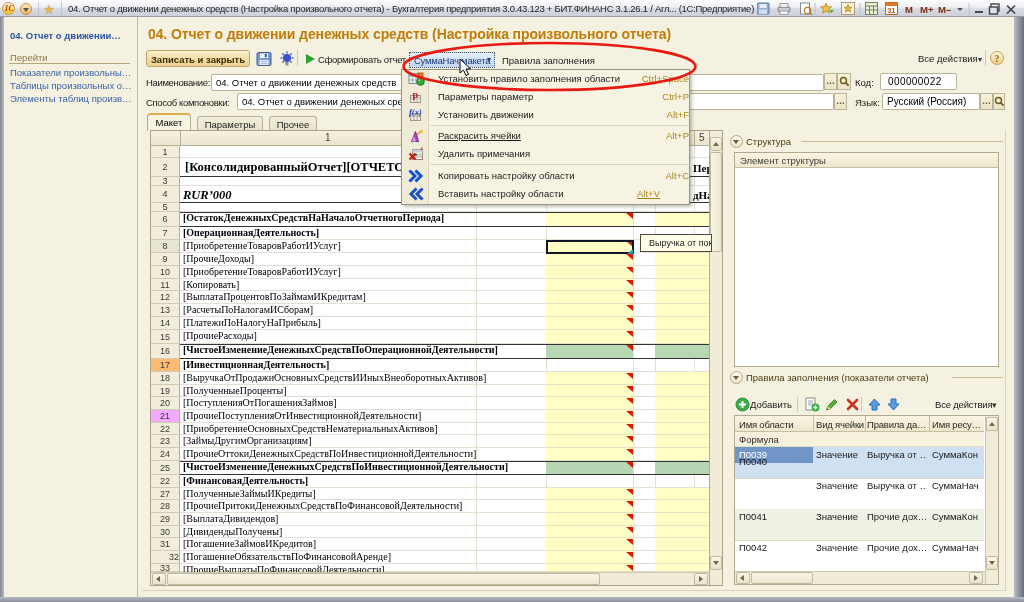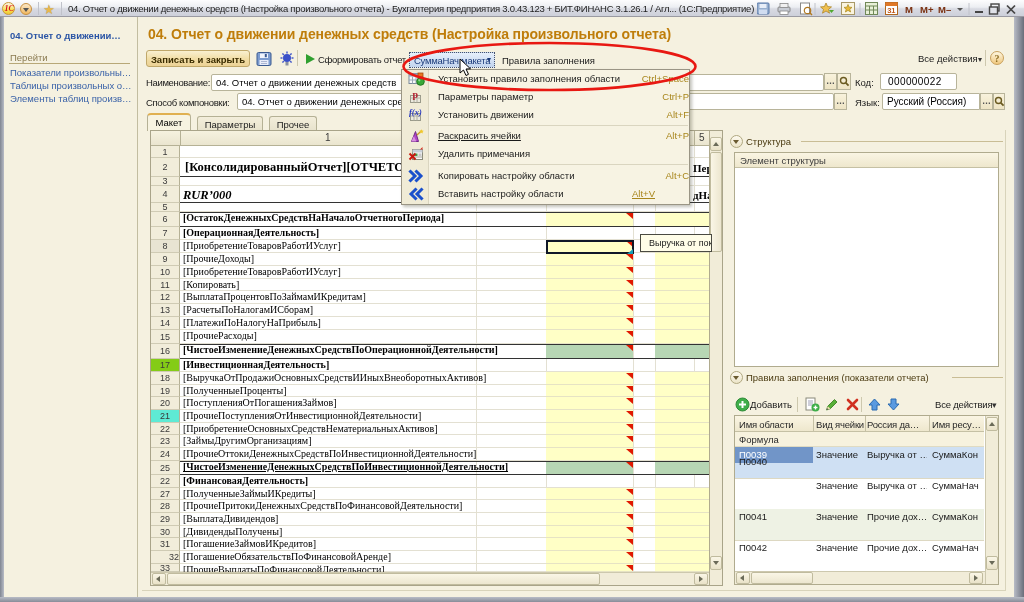--- a/index.html
+++ b/index.html
@@ -312,21 +312,21 @@
 <div style="position:absolute;left:546px;top:344px;width:1px;height:15px;background:#e3e0d2;"></div>
 <div style="position:absolute;left:633px;top:344px;width:1px;height:15px;background:#e3e0d2;"></div>
 <div style="position:absolute;left:655px;top:344px;width:1px;height:15px;background:#e3e0d2;"></div>
 <div style="position:absolute;left:694px;top:344px;width:1px;height:15px;background:#e3e0d2;"></div>
 <div style="position:absolute;left:546px;top:344px;width:87px;height:15px;background:#b7d6b4;box-sizing:border-box;"></div>
 <div style="position:absolute;left:655px;top:344px;width:54px;height:15px;background:#b7d6b4;box-sizing:border-box;"></div>
 <div style="position:absolute;left:626px;top:345px;width:0;height:0;border-top:6px solid #e01800;border-left:7px solid transparent;"></div>
 <div style="position:absolute;left:180px;top:344px;width:529px;height:1px;background:#333;"></div>
 <div style="position:absolute;left:180px;top:358px;width:529px;height:1px;background:#333;"></div>
 <div style="position:absolute;left:183px;top:344px;height:15px;line-height:15px;font:bold 10px 'Liberation Serif',serif;color:#000;white-space:nowrap;">[ЧистоеИзменениеДенежныхСредствПоОперационнойДеятельности]</div>
-<div style="position:absolute;left:151px;top:359px;width:29px;height:13px;background:#84cc16;border-right:1px solid #b5b195;border-bottom:1px solid #cfcbb4;box-sizing:border-box;font:9px 'Liberation Sans',sans-serif;color:#3a3a3a;text-align:center;line-height:13px;">17</div>
+<div style="position:absolute;left:151px;top:359px;width:29px;height:13px;background:#fdba74;border-right:1px solid #b5b195;border-bottom:1px solid #cfcbb4;box-sizing:border-box;font:9px 'Liberation Sans',sans-serif;color:#3a3a3a;text-align:center;line-height:13px;">17</div>
 <div style="position:absolute;left:180px;top:359px;width:529px;height:13px;background:#fff;border-bottom:1px solid #e3e0d2;box-sizing:border-box;"></div>
 <div style="position:absolute;left:476px;top:359px;width:1px;height:13px;background:#e3e0d2;"></div>
 <div style="position:absolute;left:546px;top:359px;width:1px;height:13px;background:#e3e0d2;"></div>
 <div style="position:absolute;left:633px;top:359px;width:1px;height:13px;background:#e3e0d2;"></div>
 <div style="position:absolute;left:655px;top:359px;width:1px;height:13px;background:#e3e0d2;"></div>
 <div style="position:absolute;left:694px;top:359px;width:1px;height:13px;background:#e3e0d2;"></div>
 <div style="position:absolute;left:183px;top:359px;height:13px;line-height:13px;font:bold 10px 'Liberation Serif',serif;color:#000;white-space:nowrap;">[ИнвестиционнаяДеятельность]</div>
 <div style="position:absolute;left:151px;top:372px;width:29px;height:13px;background:#f1edda;border-right:1px solid #b5b195;border-bottom:1px solid #cfcbb4;box-sizing:border-box;font:9px 'Liberation Sans',sans-serif;color:#3a3a3a;text-align:center;line-height:13px;">18</div>
 <div style="position:absolute;left:180px;top:372px;width:529px;height:13px;background:#fff;border-bottom:1px solid #e3e0d2;box-sizing:border-box;"></div>
 <div style="position:absolute;left:476px;top:372px;width:1px;height:13px;background:#e3e0d2;"></div>
@@ -353,21 +353,21 @@
 <div style="position:absolute;left:180px;top:397px;width:529px;height:13px;background:#fff;border-bottom:1px solid #e3e0d2;box-sizing:border-box;"></div>
 <div style="position:absolute;left:476px;top:397px;width:1px;height:13px;background:#e3e0d2;"></div>
 <div style="position:absolute;left:546px;top:397px;width:1px;height:13px;background:#e3e0d2;"></div>
 <div style="position:absolute;left:633px;top:397px;width:1px;height:13px;background:#e3e0d2;"></div>
 <div style="position:absolute;left:655px;top:397px;width:1px;height:13px;background:#e3e0d2;"></div>
 <div style="position:absolute;left:694px;top:397px;width:1px;height:13px;background:#e3e0d2;"></div>
 <div style="position:absolute;left:546px;top:397px;width:87px;height:13px;background:#ffffc6;border-bottom:1px solid #e6e3c4;box-sizing:border-box;"></div>
 <div style="position:absolute;left:655px;top:397px;width:54px;height:13px;background:#ffffc6;border-bottom:1px solid #e6e3c4;box-sizing:border-box;"></div>
 <div style="position:absolute;left:626px;top:398px;width:0;height:0;border-top:6px solid #e01800;border-left:7px solid transparent;"></div>
 <div style="position:absolute;left:183px;top:397px;height:13px;line-height:13px;font:normal 10px 'Liberation Serif',serif;color:#000;white-space:nowrap;">[ПоступленияОтПогашенияЗаймов]</div>
-<div style="position:absolute;left:151px;top:410px;width:29px;height:13px;background:#5eead4;border-right:1px solid #b5b195;border-bottom:1px solid #cfcbb4;box-sizing:border-box;font:9px 'Liberation Sans',sans-serif;color:#3a3a3a;text-align:center;line-height:13px;">21</div>
+<div style="position:absolute;left:151px;top:410px;width:29px;height:13px;background:#f0abfc;border-right:1px solid #b5b195;border-bottom:1px solid #cfcbb4;box-sizing:border-box;font:9px 'Liberation Sans',sans-serif;color:#3a3a3a;text-align:center;line-height:13px;">21</div>
 <div style="position:absolute;left:180px;top:410px;width:529px;height:13px;background:#fff;border-bottom:1px solid #e3e0d2;box-sizing:border-box;"></div>
 <div style="position:absolute;left:476px;top:410px;width:1px;height:13px;background:#e3e0d2;"></div>
 <div style="position:absolute;left:546px;top:410px;width:1px;height:13px;background:#e3e0d2;"></div>
 <div style="position:absolute;left:633px;top:410px;width:1px;height:13px;background:#e3e0d2;"></div>
 <div style="position:absolute;left:655px;top:410px;width:1px;height:13px;background:#e3e0d2;"></div>
 <div style="position:absolute;left:694px;top:410px;width:1px;height:13px;background:#e3e0d2;"></div>
 <div style="position:absolute;left:546px;top:410px;width:87px;height:13px;background:#ffffc6;border-bottom:1px solid #e6e3c4;box-sizing:border-box;"></div>
 <div style="position:absolute;left:655px;top:410px;width:54px;height:13px;background:#ffffc6;border-bottom:1px solid #e6e3c4;box-sizing:border-box;"></div>
 <div style="position:absolute;left:626px;top:411px;width:0;height:0;border-top:6px solid #e01800;border-left:7px solid transparent;"></div>
 <div style="position:absolute;left:183px;top:410px;height:13px;line-height:13px;font:normal 10px 'Liberation Serif',serif;color:#000;white-space:nowrap;">[ПрочиеПоступленияОтИнвестиционнойДеятельности]</div>
@@ -409,21 +409,21 @@
 <div style="position:absolute;left:476px;top:461px;width:1px;height:14px;background:#e3e0d2;"></div>
 <div style="position:absolute;left:546px;top:461px;width:1px;height:14px;background:#e3e0d2;"></div>
 <div style="position:absolute;left:633px;top:461px;width:1px;height:14px;background:#e3e0d2;"></div>
 <div style="position:absolute;left:655px;top:461px;width:1px;height:14px;background:#e3e0d2;"></div>
 <div style="position:absolute;left:694px;top:461px;width:1px;height:14px;background:#e3e0d2;"></div>
 <div style="position:absolute;left:546px;top:461px;width:87px;height:14px;background:#b7d6b4;box-sizing:border-box;"></div>
 <div style="position:absolute;left:655px;top:461px;width:54px;height:14px;background:#b7d6b4;box-sizing:border-box;"></div>
 <div style="position:absolute;left:626px;top:462px;width:0;height:0;border-top:6px solid #e01800;border-left:7px solid transparent;"></div>
 <div style="position:absolute;left:180px;top:461px;width:529px;height:1px;background:#333;"></div>
 <div style="position:absolute;left:180px;top:474px;width:529px;height:1px;background:#333;"></div>
-<div style="position:absolute;left:183px;top:461px;height:14px;line-height:14px;font:bold 10px 'Liberation Serif',serif;color:#000;white-space:nowrap;text-decoration:underline;">[ЧистоеИзменениеДенежныхСредствПоИнвестиционнойДеятельности]</div>
+<div style="position:absolute;left:183px;top:461px;height:14px;line-height:14px;font:bold 10px 'Liberation Serif',serif;color:#000;white-space:nowrap;">[ЧистоеИзменениеДенежныхСредствПоИнвестиционнойДеятельности]</div>
 <div style="position:absolute;left:151px;top:475px;width:29px;height:13px;background:#f1edda;border-right:1px solid #b5b195;border-bottom:1px solid #cfcbb4;box-sizing:border-box;font:9px 'Liberation Sans',sans-serif;color:#3a3a3a;text-align:center;line-height:13px;">22</div>
 <div style="position:absolute;left:180px;top:475px;width:529px;height:13px;background:#fff;border-bottom:1px solid #e3e0d2;box-sizing:border-box;"></div>
 <div style="position:absolute;left:476px;top:475px;width:1px;height:13px;background:#e3e0d2;"></div>
 <div style="position:absolute;left:546px;top:475px;width:1px;height:13px;background:#e3e0d2;"></div>
 <div style="position:absolute;left:633px;top:475px;width:1px;height:13px;background:#e3e0d2;"></div>
 <div style="position:absolute;left:655px;top:475px;width:1px;height:13px;background:#e3e0d2;"></div>
 <div style="position:absolute;left:694px;top:475px;width:1px;height:13px;background:#e3e0d2;"></div>
 <div style="position:absolute;left:183px;top:475px;height:13px;line-height:13px;font:bold 10px 'Liberation Serif',serif;color:#000;white-space:nowrap;">[ФинансоваяДеятельность]</div>
 <div style="position:absolute;left:151px;top:488px;width:29px;height:12px;background:#f1edda;border-right:1px solid #b5b195;border-bottom:1px solid #cfcbb4;box-sizing:border-box;font:9px 'Liberation Sans',sans-serif;color:#3a3a3a;text-align:center;line-height:12px;">27</div>
 <div style="position:absolute;left:180px;top:488px;width:529px;height:12px;background:#fff;border-bottom:1px solid #e3e0d2;box-sizing:border-box;"></div>
@@ -571,21 +571,21 @@
 <svg class="abs" style="left:886px;top:397px;" width="15" height="15">
     <path d="M7.5 13 L13 7 L10 7 L10 2 L5 2 L5 7 L2 7 Z" fill="#5a9ae0" stroke="#2a6ab0"></path>
   </svg>
 <div class="abs" style="left:935px;top:399px;font:9.5px 'Liberation Sans',sans-serif;letter-spacing:-0.2px;color:#1a1a1a;">Все действия</div>
 <div class="abs" style="left:992px;top:400px;font:9px 'Liberation Sans',sans-serif;color:#333;">▾</div>
 
 <div class="abs" style="left:734px;top:415px;width:265px;height:170px;background:#fff;border:1px solid #b0ab8e;"></div>
 <div class="abs" style="left:735px;top:416px;width:249px;height:16px;background:linear-gradient(#faf5e3,#eee7cd);border-bottom:1px solid #c5c0a4;"></div>
 <div class="abs" style="left:739px;top:419px;font:9.5px 'Liberation Sans',sans-serif;letter-spacing:-0.2px;color:#2a2a2a;">Имя области</div>
 <div class="abs" style="left:816px;top:419px;font:9.5px 'Liberation Sans',sans-serif;letter-spacing:-0.2px;color:#2a2a2a;">Вид ячейки</div>
-<div class="abs" style="left:867px;top:419px;font:9.5px 'Liberation Sans',sans-serif;letter-spacing:-0.2px;color:#2a2a2a;">Россия да…</div>
+<div class="abs" style="left:867px;top:419px;font:9.5px 'Liberation Sans',sans-serif;letter-spacing:-0.2px;color:#2a2a2a;">Правила да…</div>
 <div class="abs" style="left:932px;top:419px;font:9.5px 'Liberation Sans',sans-serif;letter-spacing:-0.2px;color:#2a2a2a;">Имя ресу…</div>
 <div class="abs" style="left:813px;top:416px;width:1px;height:16px;background:#c5c0a4;"></div>
 <div class="abs" style="left:865px;top:416px;width:1px;height:16px;background:#c5c0a4;"></div>
 <div class="abs" style="left:929px;top:416px;width:1px;height:16px;background:#c5c0a4;"></div>
 
 <div class="abs" style="left:735px;top:432px;width:249px;height:15px;background:#f7f2de;border-bottom:1px solid #e0dbc2;"></div>
 <div class="abs" style="left:739px;top:434px;font:9.5px 'Liberation Sans',sans-serif;color:#2a2a2a;">Формула</div>
 
 <div class="abs" style="left:735px;top:447px;width:249px;height:31px;background:#cfe0f3;"></div>
 <div class="abs" style="left:735px;top:447px;width:78px;height:16px;background:#7195c8;"></div>
@@ -687,21 +687,21 @@
   </svg>
 <div class="abs" style="left:438px;top:170px;font:9.5px 'Liberation Sans',sans-serif;color:#1a1a1a;">Копировать настройку области</div>
 <div class="abs" style="left:600px;top:170px;width:89px;text-align:right;font:9.5px 'Liberation Sans',sans-serif;color:#a8861c;">Alt+C</div>
 <svg class="abs" style="left:408px;top:186px;" width="17" height="16">
     <g stroke="#1a50cc" stroke-width="3" fill="none" stroke-linecap="square">
       <path d="M7.5 3.5 L3 8 L7.5 12.5"></path>
       <path d="M13.5 3.5 L9 8 L13.5 12.5"></path>
     </g>
   </svg>
 <div class="abs" style="left:438px;top:188px;font:9.5px 'Liberation Sans',sans-serif;color:#1a1a1a;">Вставить настройку области</div>
-<div class="abs" style="left:566px;top:188px;width:89px;text-align:right;font:9.5px 'Liberation Sans',sans-serif;color:#a8861c;text-decoration:underline;">Alt+V</div>
+<div class="abs" style="left:604px;top:188px;width:89px;text-align:center;font:9.5px 'Liberation Sans',sans-serif;color:#a8861c;text-decoration:underline;">Alt+V</div>
 <div class="abs" style="left:430px;top:125px;width:258px;height:1px;background:#dad5c0;"></div>
 <div class="abs" style="left:430px;top:164px;width:258px;height:1px;background:#dad5c0;"></div>
 
 <div class="abs" style="left:640px;top:234px;width:72px;height:18px;background:#fffde8;border:1px solid #4a4a42;font:9px 'Liberation Sans',sans-serif;color:#1a1a1a;line-height:17px;padding-left:8px;overflow:hidden;white-space:nowrap;">Выручка от поку</div>
 
 <svg class="abs" style="left:398px;top:41px;" width="304" height="52">
     <ellipse cx="151.5" cy="25.5" rx="146" ry="23.5" fill="none" stroke="#e81812" stroke-width="2.6"></ellipse>
   </svg>
 
 <svg class="abs" style="left:459px;top:58px;" width="14" height="20">

